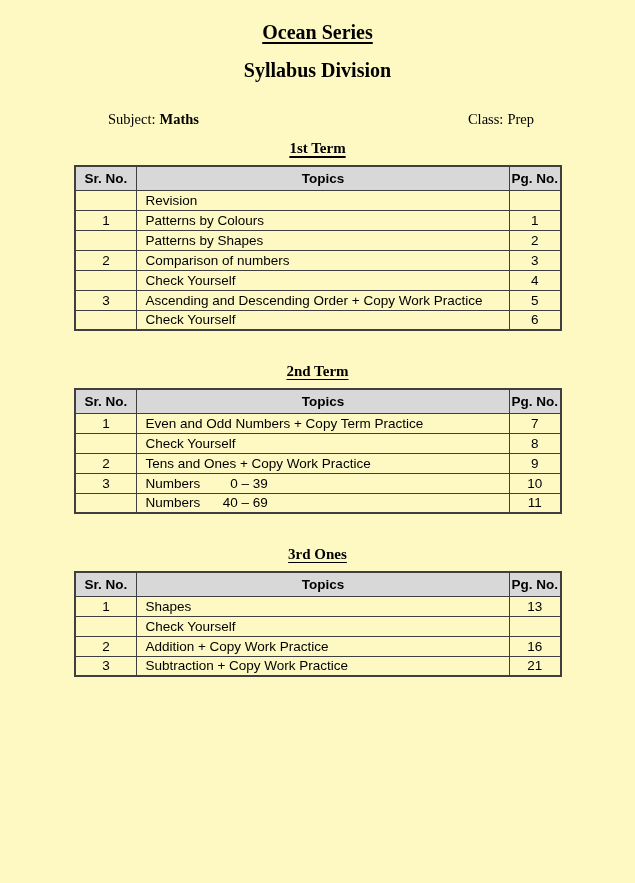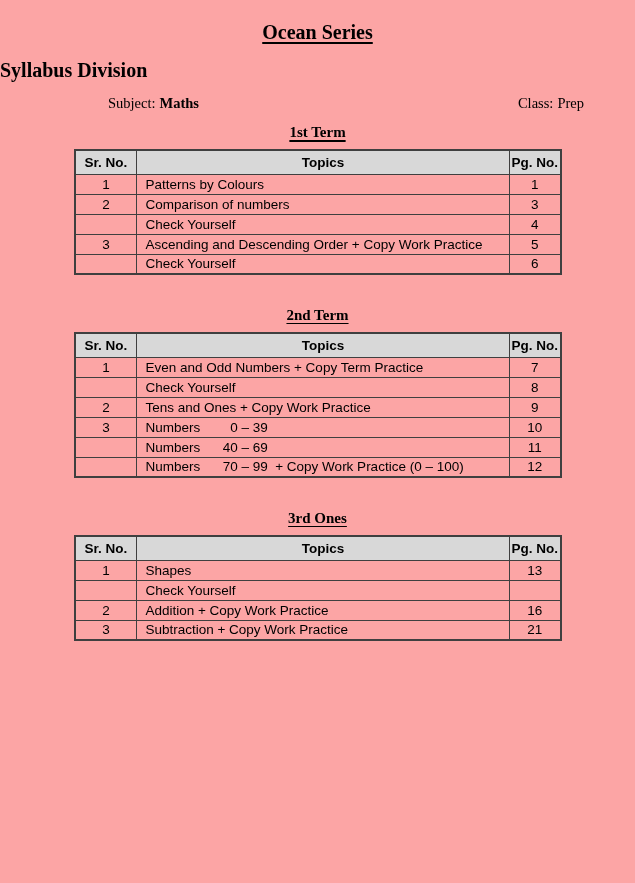--- a/index.html
+++ b/index.html
@@ -6,50 +6,50 @@
     --header-bg:#d8d8d8;
     --border:#3f3f3f;
     --text:#000000;
   }
   *{ box-sizing:border-box; margin:0; padding:0; }
   html,body{ background:#ffffff; }
   .page{
     position:relative;
     width:635px;
     height:883px;
-    background:#fca5a5;
+    background:#fef9c3;
     color:var(--text);
     font-family:"Liberation Serif","DejaVu Serif",serif;
     overflow:hidden;
   }
   .doc-title{
     padding-top:20px;
     text-align:center;
     font-size:20px;
     font-weight:bold;
     line-height:24px;
   }
   .doc-title .u, .term-heading{
     text-decoration:underline;
     text-underline-offset:3px;
     text-decoration-thickness:1.5px;
   }
   .doc-subtitle{
     margin-top:14px;
-    text-align:left;
+    text-align:center;
     font-size:20px;
     font-weight:bold;
     line-height:24px;
   }
   .meta-row{
     display:flex;
     justify-content:space-between;
     padding-left:108px;
-    padding-right:51px;
-    margin-top:13px;
+    padding-right:101px;
+    margin-top:29px;
     font-size:14.5px;
     line-height:17px;
   }
   .meta-row .bold{ font-weight:bold; margin-left:4px; }
   .meta-row .val{ margin-left:4px; }
   .term-heading{
     margin-top:11px;
     text-align:center;
     font-size:15px;
     font-weight:bold;
@@ -113,23 +113,33 @@
     <table class="syllabus-table">
       <thead>
         <tr>
           <th class="col-sr">Sr. No.</th>
           <th class="col-topic">Topics</th>
           <th class="col-pg">Pg. No.</th>
         </tr>
       </thead>
       <tbody>
             <tr>
+              <td class="cell-sr"></td>
+              <td class="cell-topic">Revision</td>
+              <td class="cell-pg"></td>
+            </tr>
+            <tr>
               <td class="cell-sr">1</td>
               <td class="cell-topic">Patterns by Colours</td>
               <td class="cell-pg">1</td>
+            </tr>
+            <tr>
+              <td class="cell-sr"></td>
+              <td class="cell-topic">Patterns by Shapes</td>
+              <td class="cell-pg">2</td>
             </tr>
             <tr>
               <td class="cell-sr">2</td>
               <td class="cell-topic">Comparison of numbers</td>
               <td class="cell-pg">3</td>
             </tr>
             <tr>
               <td class="cell-sr"></td>
               <td class="cell-topic">Check Yourself</td>
               <td class="cell-pg">4</td>
@@ -177,25 +187,20 @@
             <tr>
               <td class="cell-sr">3</td>
               <td class="cell-topic">Numbers        0 – 39</td>
               <td class="cell-pg">10</td>
             </tr>
             <tr>
               <td class="cell-sr"></td>
               <td class="cell-topic">Numbers      40 – 69</td>
               <td class="cell-pg">11</td>
             </tr>
-            <tr>
-              <td class="cell-sr"></td>
-              <td class="cell-topic">Numbers      70 – 99  + Copy Work Practice (0 – 100)</td>
-              <td class="cell-pg">12</td>
-            </tr>
           </tbody>
     </table>
   </section>
 
   <section class="term">
     <div class="term-heading">3rd Ones</div>
     <table class="syllabus-table">
       <thead>
         <tr>
           <th class="col-sr">Sr. No.</th>

